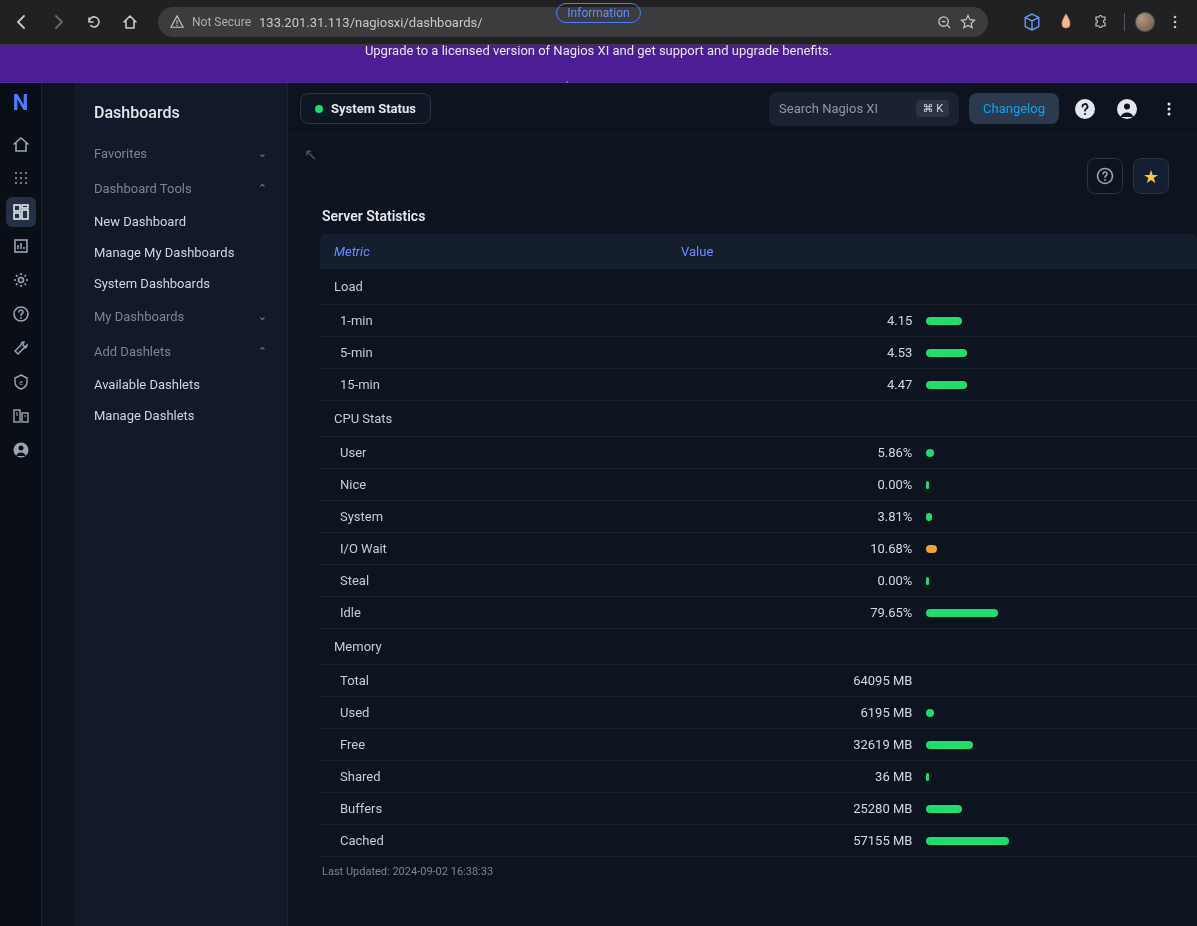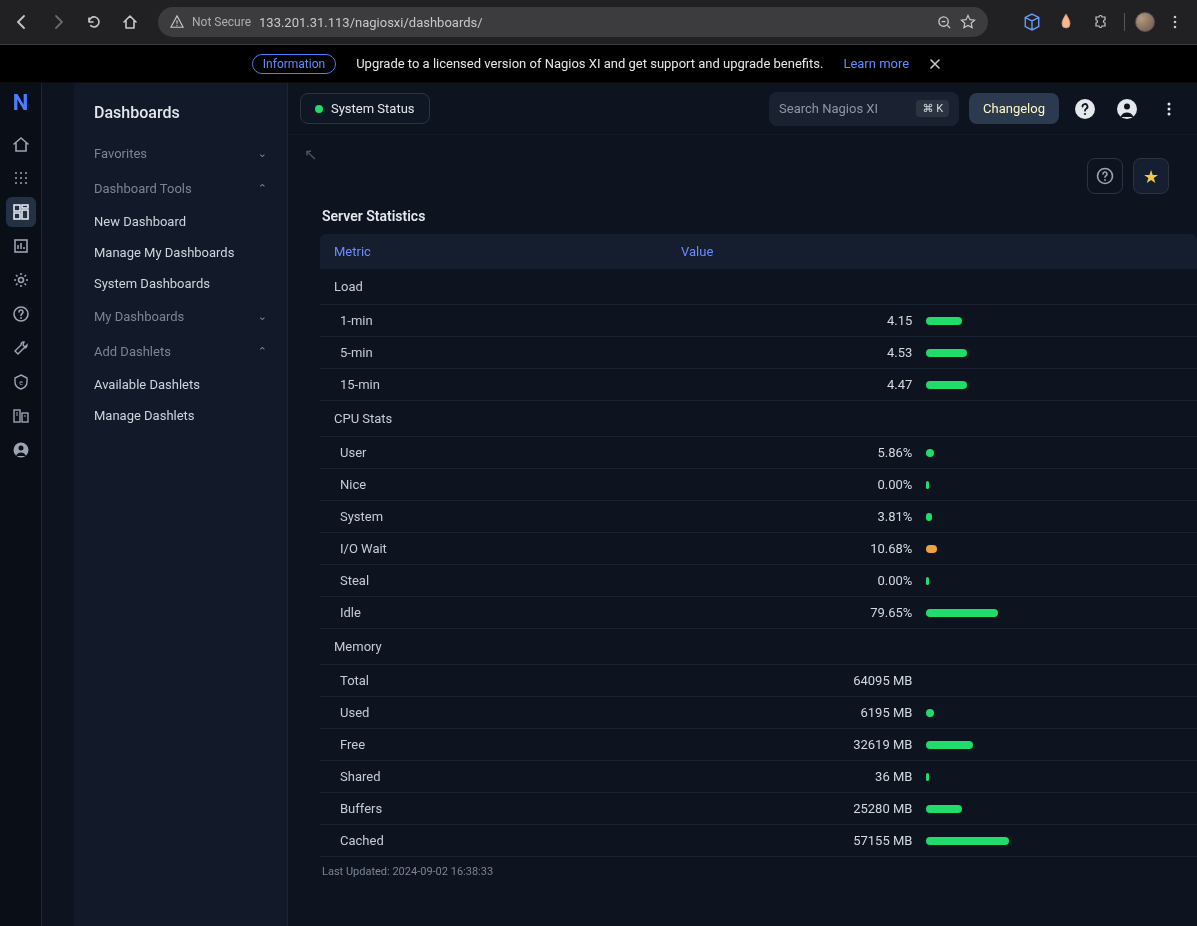--- a/index.html
+++ b/index.html
@@ -11,60 +11,60 @@
   .chrome-btn.disabled { color: #6a6a6d; }
   .address-bar { flex: 1; background: #3c3c3e; border-radius: 16px; height: 30px; display: flex; align-items: center; padding: 0 12px; gap: 8px; color: #c8c8c8; font-size: 13px; margin: 0 6px; max-width: 830px;}
   .address-secure { color:#aeaeb0; font-size:12px; }
   .address-warn { font-size:14px; }
   .address-url { white-space:nowrap; overflow:hidden; }
   .chrome-right { display:flex; align-items:center; gap:6px; margin-left:auto;}
   .chrome-sep{ width:1px; height:18px; background:#55555a; margin:0 4px;}
   .avatar-chrome{ width:20px; height:20px; border-radius:50%; background: radial-gradient(circle at 30% 30%, #b4997e, #6d564b); border:1px solid #555;}
 
   
-  .banner { height: 38px; background: #000000; display: flex; align-items: center; justify-content: center; gap: 20px; color: #e4e7eb; font-size: 13px; border-bottom:1px solid rgba(255,255,255,0.05);}
+  .banner { height: 38px; background: #4c1d95; display: flex; align-items: center; justify-content: center; gap: 20px; color: #e4e7eb; font-size: 13px; border-bottom:1px solid rgba(255,255,255,0.05);flex-direction:column;}
   .banner-tag { border:1px solid #4d7dff; color:#5f8cff; padding:2px 10px; border-radius:11px; font-size:12px;}
   .banner-link { color:#5f8cff; text-decoration:none;}
   .banner-close{ color:#c8c8c8; width:16px; text-align:center; cursor:pointer;}
 
   
   .app { display:flex; height: calc(100% - 45px - 38px); }
   .rail { width: 42px; background:#0a0e17; border-right:1px solid #1e2532; display:flex; flex-direction:column; align-items:center; padding-top:6px; gap:4px;}
   .rail-logo{ width:26px; height:26px; display:flex;align-items:center;justify-content:center;font-weight:bold;color:#4d7dff; font-size:22px; margin-bottom:10px;}
   .rail-item{ width:30px; height:30px; display:flex;align-items:center;justify-content:center; color:#9aa4b2; border-radius:6px;}
   .rail-item.active{ background:#243044; color:#e4e7eb;}
 
   .sidebar{ width:214px; background:#121a29; border-right:1px solid #1e2532; padding:8px 0; overflow-y:auto;margin-left:32px;}
   .sidebar-title{ font-size:16px; font-weight:500; padding:12px 20px 14px; color:#e4e7eb;}
   .side-group-head{ display:flex; align-items:center; justify-content:space-between; padding:10px 20px; color:#7b8494; font-size:13px;}
   .side-item{ padding:8px 20px 8px 20px; color:#cfd5de; font-size:13px;}
   .chev{ font-size:11px; color:#7b8494;}
 
   .main{ flex:1; display:flex; flex-direction:column; background:#0d1420; overflow:hidden;}
   .topbar{ height:52px; display:flex; align-items:center; padding:0 12px; gap:10px; border-bottom:1px solid rgba(255,255,255,0.03);}
-  .dash-tab{ display:flex; align-items:center; gap:8px; background:#0f1624; border:1px solid #2c3442; padding:7px 14px; border-radius:8px; font-size:13px; color:#e4e7eb;}
+  .dash-tab{ display:flex; align-items:center; gap:8px; background:#0f1624; border:1px solid #2c3442; padding:7px 14px; border-radius:8px; font-size:13px; color:#e4e7eb;font-weight:bold;}
   .tab-dot{ width:8px;height:8px;border-radius:50%;background:#1fdc6b;}
   .spacer{ flex:1;}
   .search-box{ display:flex; align-items:center; background:#1a2232; border-radius:8px; padding:0 10px; height:34px; gap:16px; width:190px; color:#8f97a3; font-size:13px;}
   .kbd{ background:#2c3442; border-radius:4px; padding:2px 6px; font-size:11px; color:#d4d9e0; margin-left:auto;}
-  .changelog-btn{ background:#2c3a50; color:#fef9c3; padding:8px 14px; border-radius:8px; font-size:13px;}
+  .changelog-btn{ background:#2c3a50; color:#0ea5e9; padding:8px 14px; border-radius:8px; font-size:13px;}
   .top-ico{ width:32px;height:32px;display:flex;align-items:center;justify-content:center;color:#e4e7eb;}
 
   .content{ flex:1; overflow:auto; padding:10px 0 20px 12px;}
   .corner-expand{ color:#4a5568; font-size:16px; padding-left:4px; display:inline-block; transform:rotate(-2deg);}
   .content-header-actions{ display:flex; justify-content:flex-end; gap:10px; padding-right:28px; margin-top:-6px;}
   .action-btn{ width:36px;height:36px;border:1px solid #2c3442;border-radius:8px;display:flex;align-items:center;justify-content:center;}
   .star-btn{ width:36px;height:36px;border-radius:8px;display:flex;align-items:center;justify-content:center;background:#151f31;border:1px solid #2c3442;}
   .star-icon{ color:#f2c744; font-size:18px;}
 
   .card-title{ font-size:14px; font-weight:600; color:#e4e7eb; padding:14px 22px 10px;}
 
   .stats-table{ width:calc(100% - 0px);}
   .thead{ display:flex; background:#151e2e; border-radius:6px 6px 0 0; padding:10px 14px; color:#6b8cff; font-size:13px; margin:0 0 0 20px;}
-  .th-metric{ flex: 0 0 347px;}
+  .th-metric{ flex: 0 0 347px; font-style: italic;}
   .th-value{ flex:1;}
   .section-row{ padding:10px 14px; color:#c6ccd6; border-bottom:1px solid #1a2232; margin-left:20px;}
   .data-row{ display:flex; padding:8px 14px 8px 20px; border-bottom:1px solid #1a2232; margin-left:20px;}
   .mname{ flex:0 0 300px; color:#c6ccd6; font-size:13px;}
   .mval{ width:290px; text-align:right; color:#d4d9e0; font-size:13px; padding-right:14px;}
   .mbar-wrap{ width:260px; display:flex; align-items:center;}
   .mbar{ height:8px; border-radius:4px; background:#1fdc6b;}
   .mbar.orange{ background:#f0a33a;}
   .mbar.tiny{ min-width:3px;}
   .footer-updated{ color:#7b8494; font-size:11px; padding:8px 22px;}

